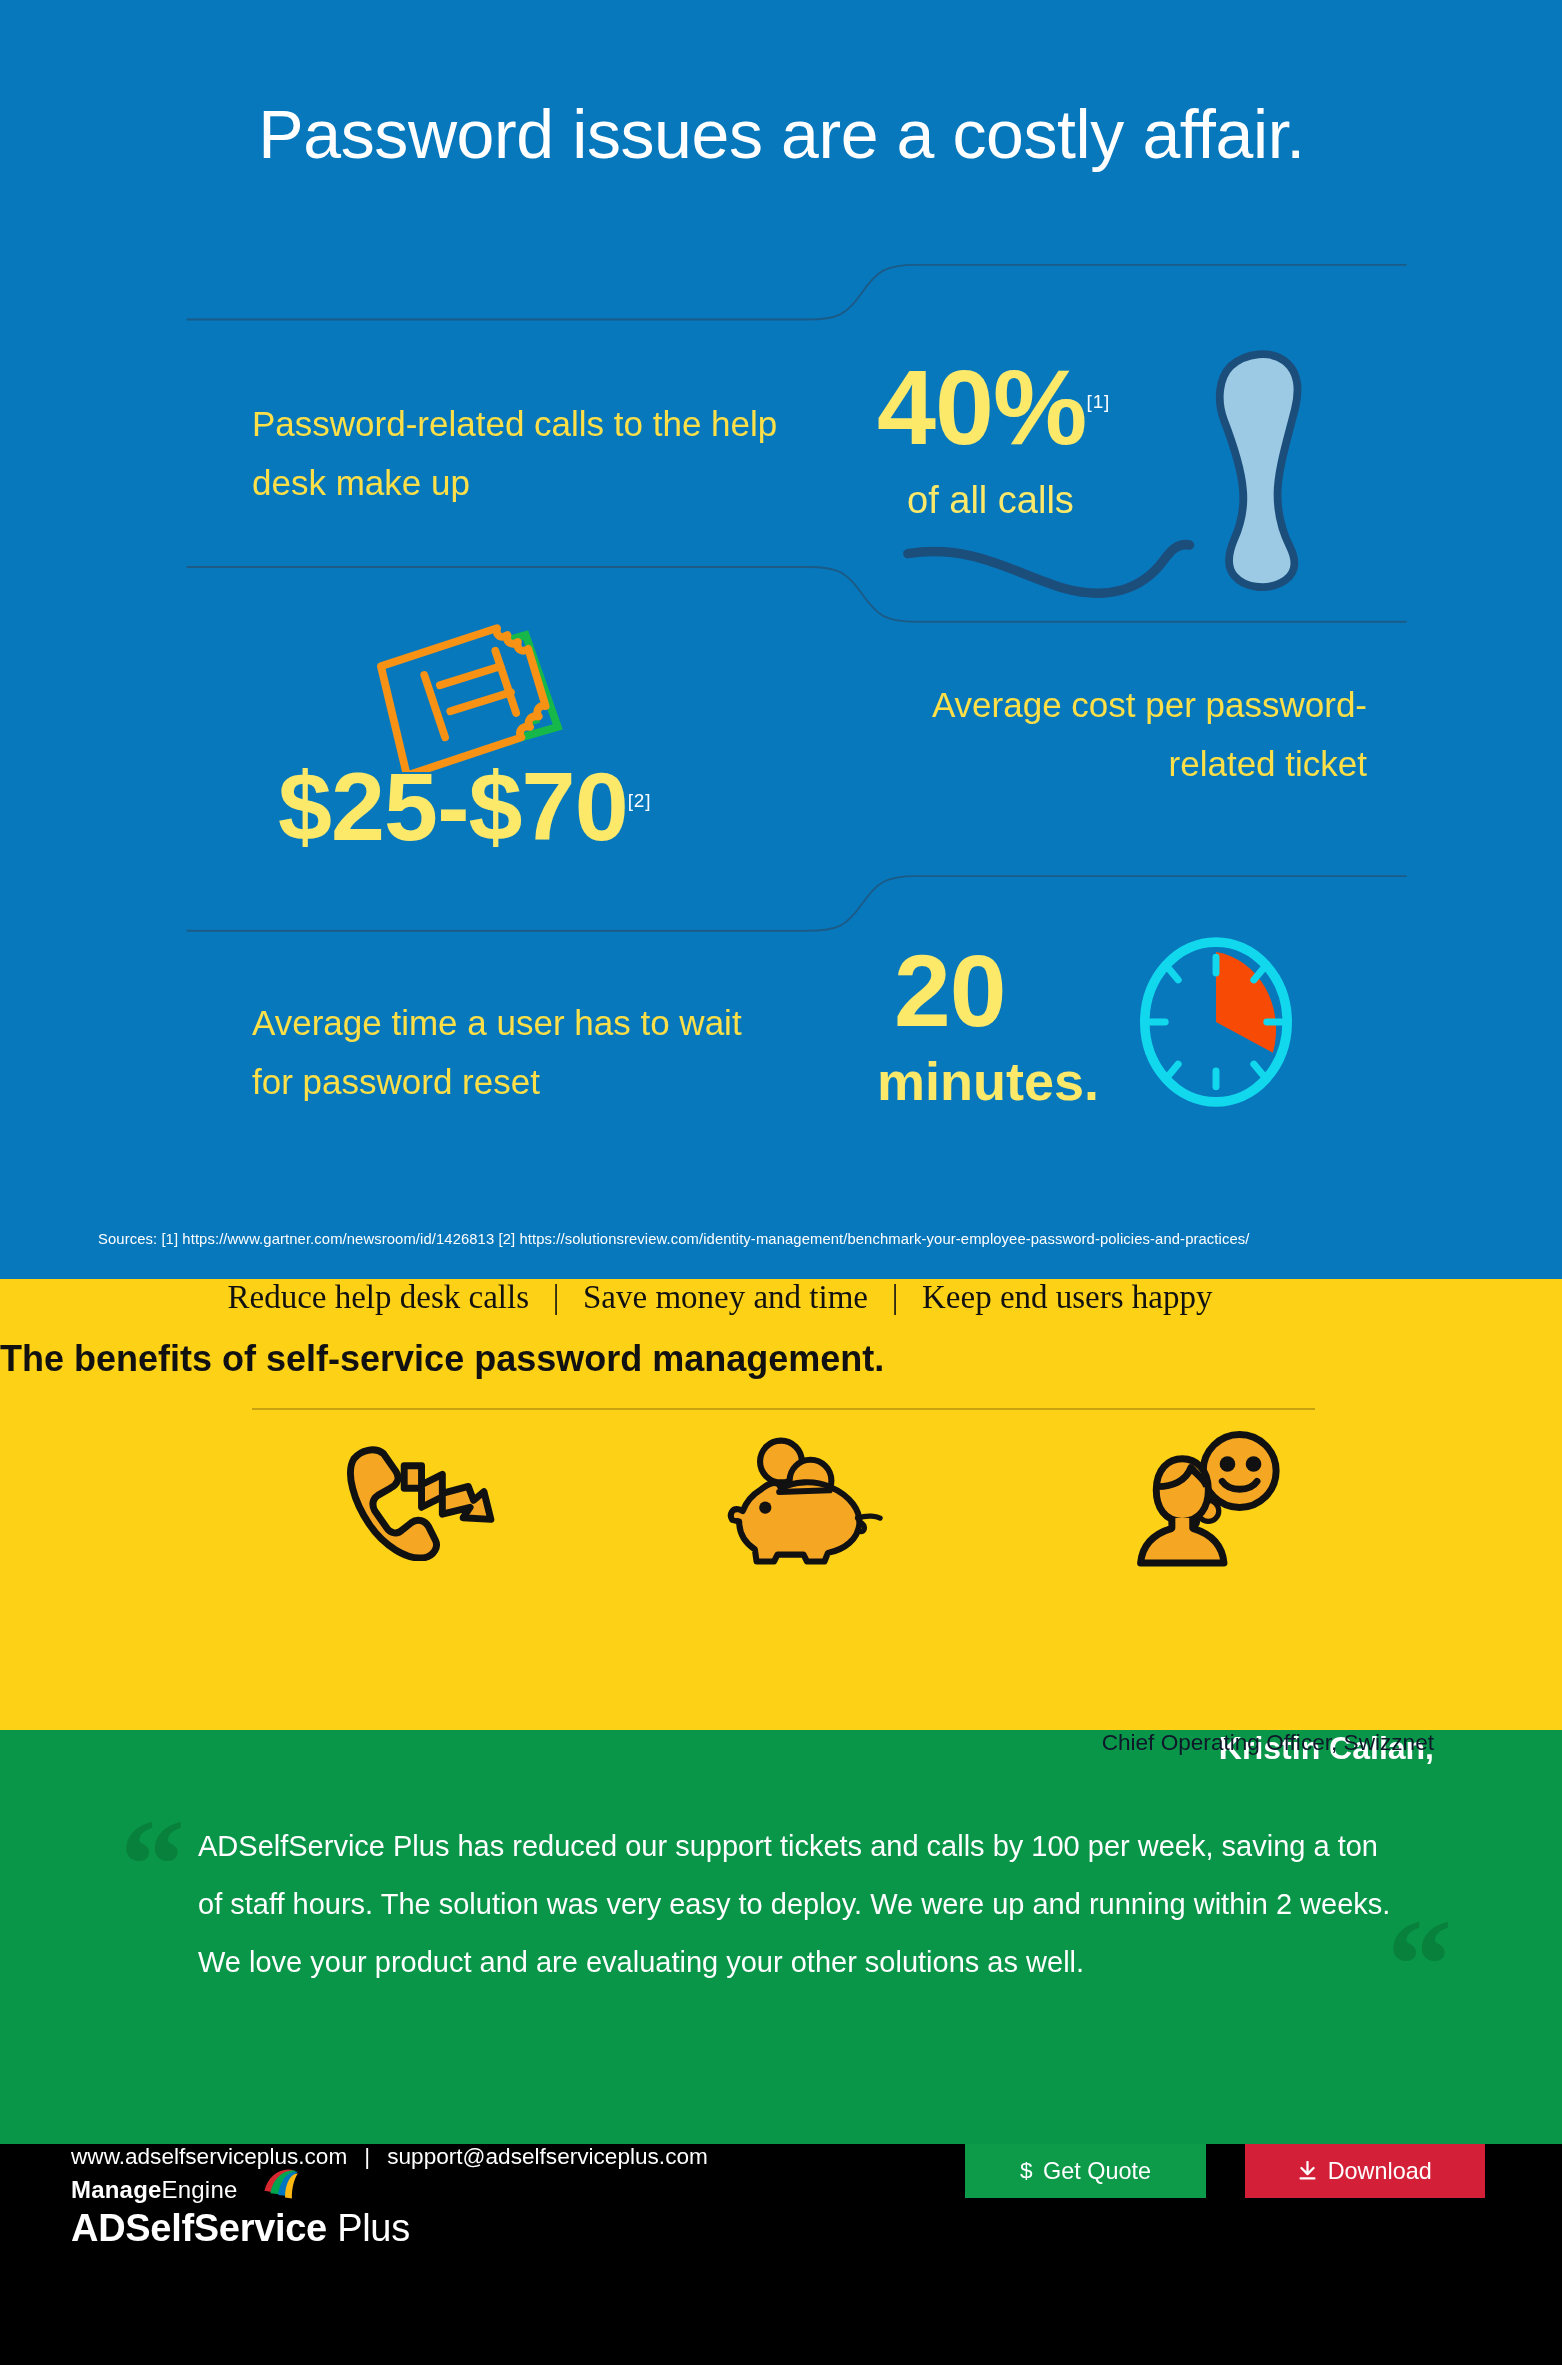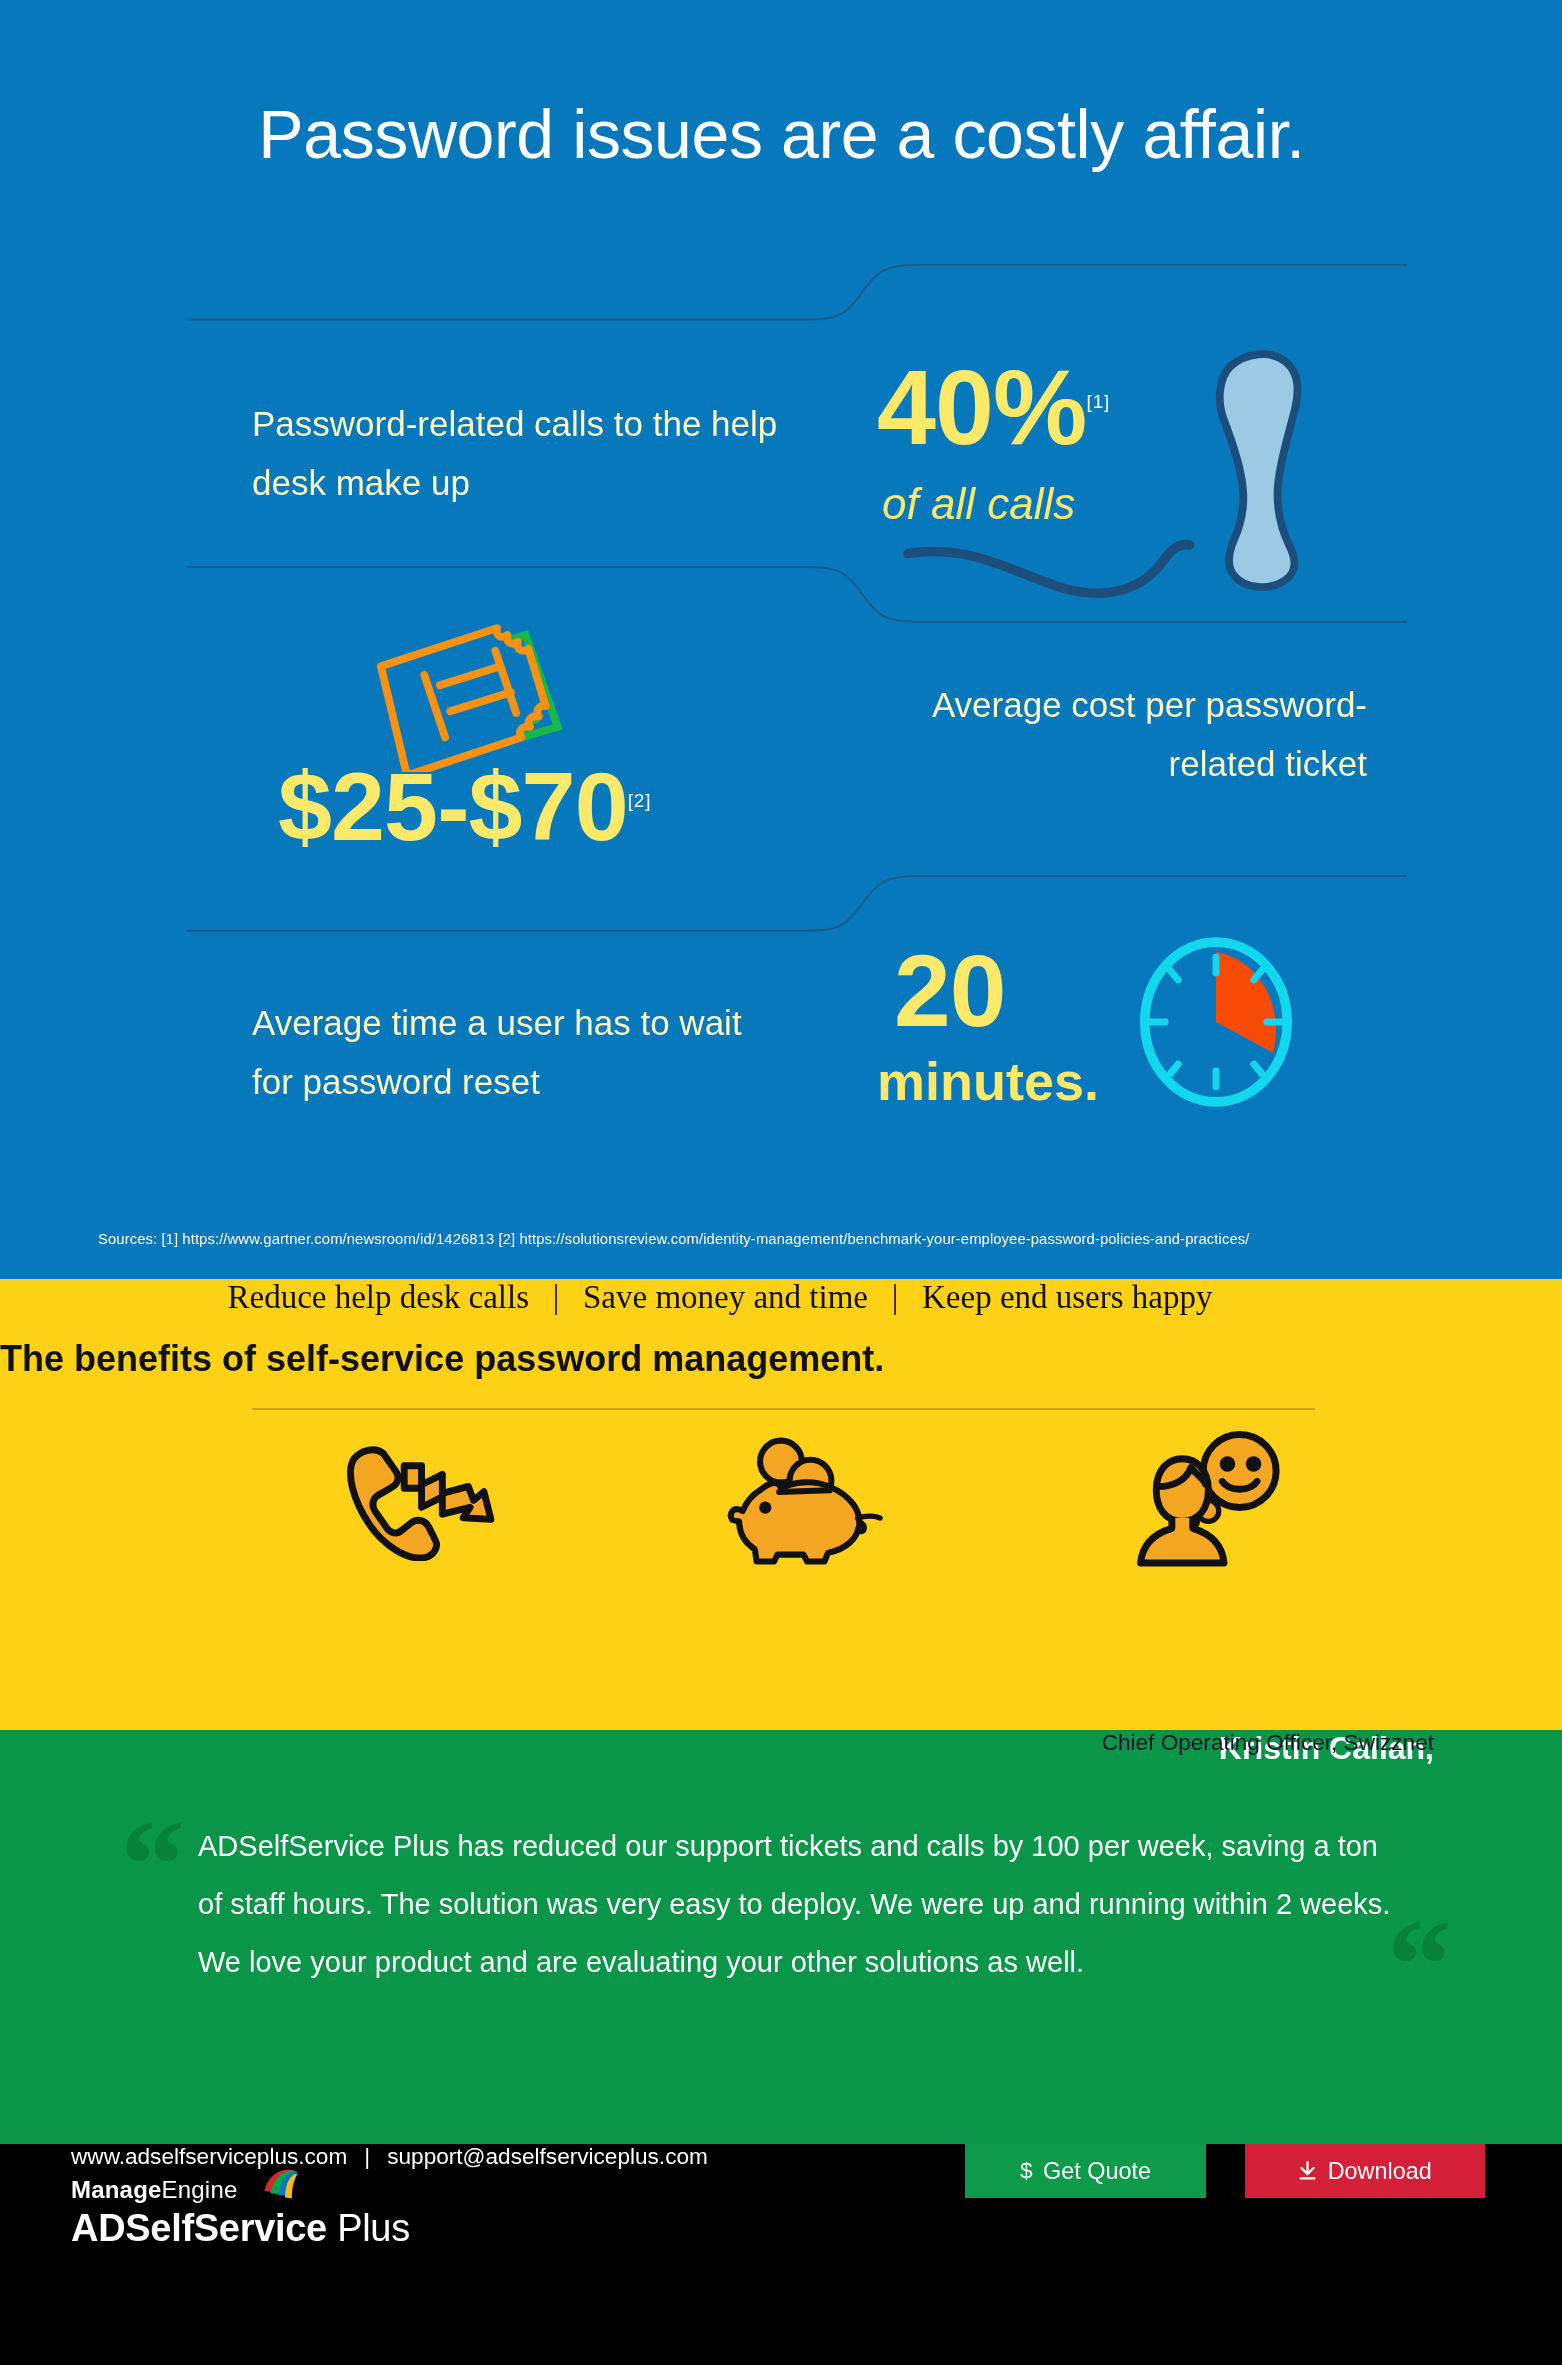--- a/index.html
+++ b/index.html
@@ -23,21 +23,21 @@
     font-size:68px;
     font-weight:400;
     letter-spacing:-0.4px;
   }
 
   .svg-lines { position:absolute; left:0; top:0; width:1563px; height:1279px; pointer-events:none; }
 
   
   .stat-text {
     position:absolute;
-    color:#fef9c3;
+    color:#fde047;
     font-size:35px;
     line-height:1.68;
     font-weight:300;
   }
   .stat-num {
     position:absolute;
     color:#FCE96A;
     font-weight:700;
     letter-spacing:-0.9px;
   }
@@ -50,21 +50,21 @@
     font-size:19px;
     vertical-align:super;
     color:#ffffff;
     font-weight:400;
     letter-spacing:0.9px;
   }
 
   
   .b1-text { left:252px; top:395px; width:538px; }
   .b1-num  { left:877px; top:347px; font-size:106px; }
-  .b1-sub  { left:882px; top:479px; font-size:44px;font-style:italic; }
+  .b1-sub  { left:907px; top:479px; font-size:38px; }
 
   
   .b2-num  { left:278px; top:751px; font-size:97px; }
   .b2-text { left:829px; top:676px; width:538px; text-align:right; }
 
   
   .b3-text { left:252px; top:994px; width:538px; }
   .b3-num  { left:894px; top:933px; font-size:102px; }
   .b3-sub  { left:877px; top:1050px; font-size:54px; font-weight:700; }
 

